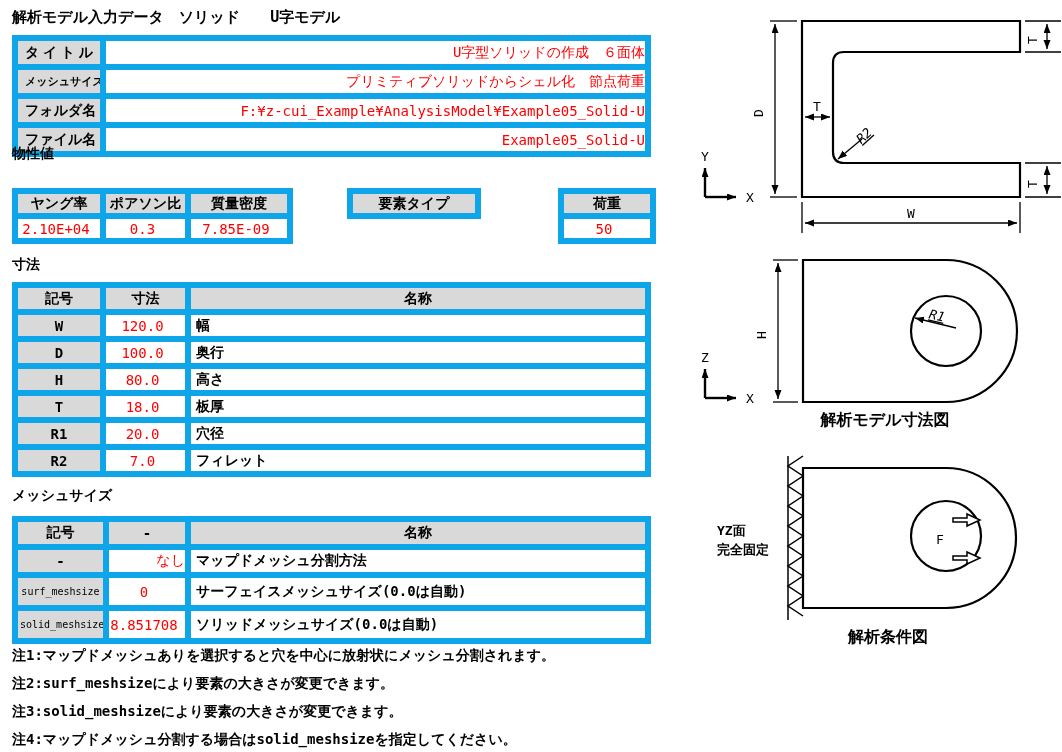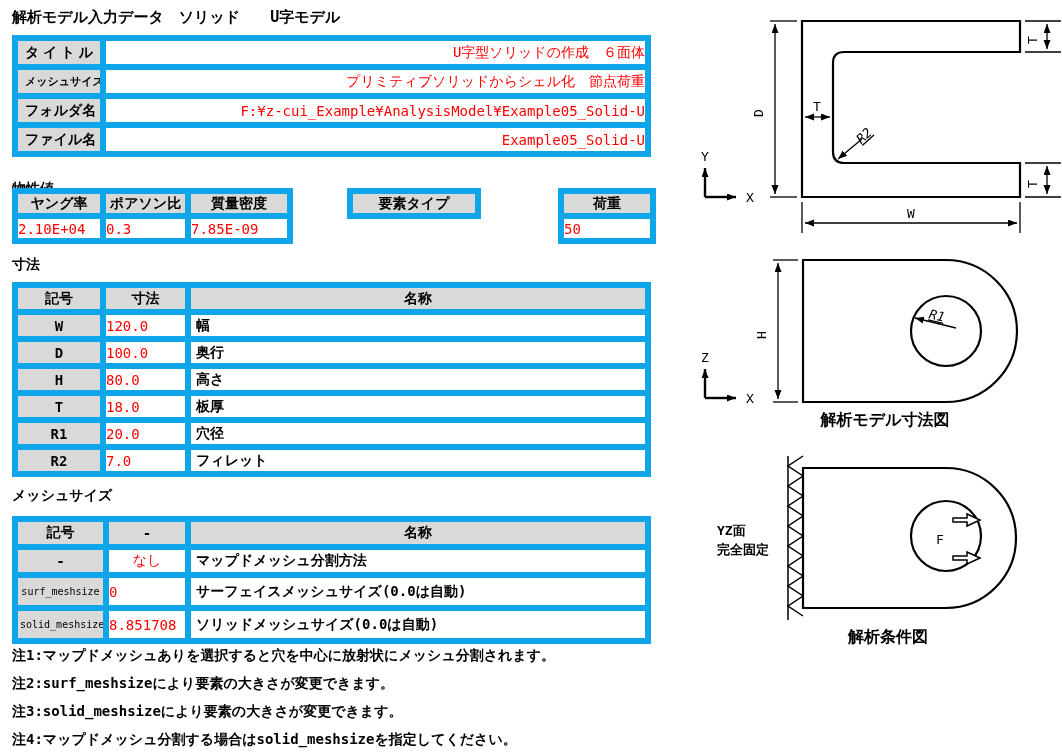--- a/index.html
+++ b/index.html
@@ -12,23 +12,23 @@
   .page-title { font-size:15px; font-weight:bold; white-space:nowrap; }
   .sec-label { font-size:14px; font-weight:bold; white-space:nowrap; }
 
   table.tbl { position:absolute; border-collapse:collapse; table-layout:fixed; }
   table.tbl td {
     border:6px solid #0ea5e9; box-sizing:border-box; padding:0;
     white-space:nowrap; overflow:hidden; font-size:14px; vertical-align:middle;
   }
   .hd { background:#d9d9d9; font-weight:bold; text-align:center; }
   .dist { text-align:justify; text-align-last:justify; padding:0 7px !important; }
-  .vr { color:#ff0000; text-align:left; padding-right:6px !important; font-size:15px; }
+  .vr { color:#ff0000; text-align:center; padding-right:6px !important; font-size:15px; }
   .vl { color:#ff0000; text-align:right; padding-left:5px !important; font-size:15px; }
-  .vc { color:#ff0000; text-align:center; font-size:15px;font-family:Liberation Serif, serif; }
+  .vc { color:#ff0000; text-align:right; font-size:15px;font-family:Liberation Serif, serif; }
   .nm { font-weight:bold; text-align:left; padding-left:5px !important; }
 
   .info-table td { height:29px; }
   .info-table tr:nth-child(2) td.hd { font-size:11px; letter-spacing:0; }
   .mat-table td, .etype-table td, .load-table td { height:25px; }
   .dims-table td { height:27px; }
   .mesh-table td { height:28px; }
   .mesh-table .sym-small { font-size:10px; font-weight:normal; letter-spacing:0; padding:8px 2px !important; }
 
   .notes { position:absolute; left:12px; top:644px; width:650px; }
@@ -67,21 +67,21 @@
       <td class="hd dist">フォルダ名</td>
       <td class="vl">F:¥z-cui_Example¥AnalysisModel¥Example05_Solid-U</td>
     </tr>
     <tr>
       <td class="hd dist">ファイル名</td>
       <td class="vl">Example05_Solid-U</td>
     </tr>
   </tbody>
     </table>
 
-  <div class="abs sec-label" style="left:12px; top:180px;">物性値</div>
+  <div class="abs sec-label" style="left:12px; top:145px;">物性値</div>
 
   <table class="tbl mat-table" style="left:12px; top:188px; width:275px;">
     <colgroup>
         <col style="width:88px">
         <col style="width:85px">
         <col style="width:102px">
       </colgroup>
     <tbody>
         <tr>
       <td class="hd">ヤング率</td>

